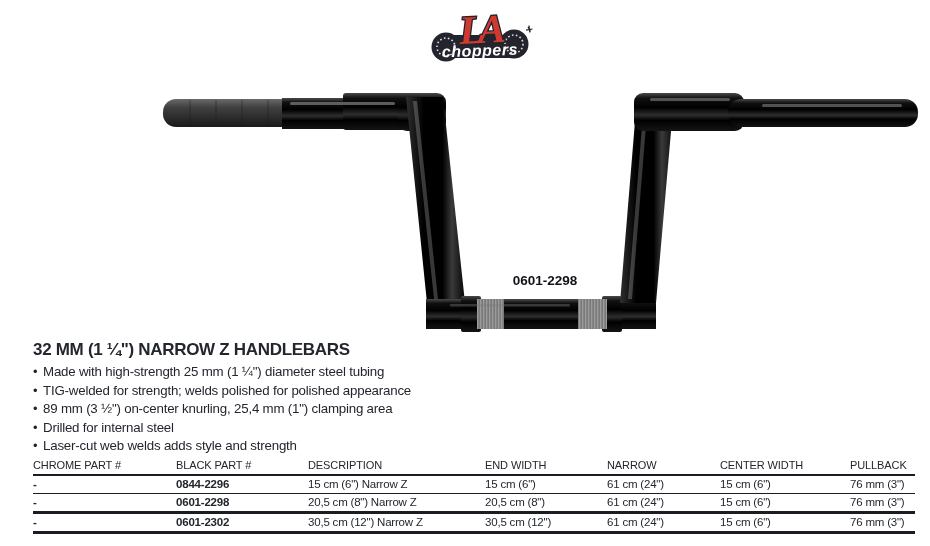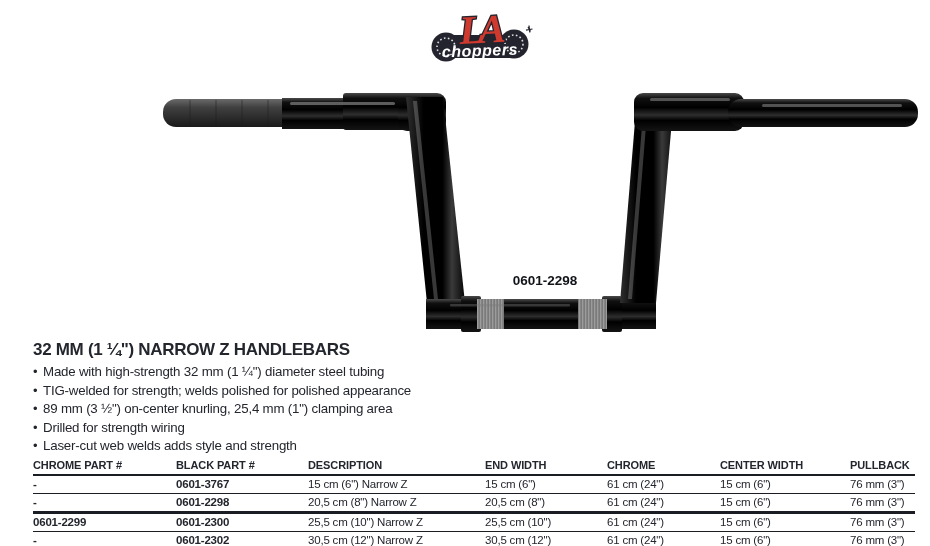--- a/index.html
+++ b/index.html
@@ -31,21 +31,21 @@
     font-size:13.3px;line-height:18.6px;letter-spacing:-.2px;color:#24262e;
   }
   .features li{display:flex;align-items:baseline;white-space:nowrap;}
   .features .dot{width:10px;flex:0 0 10px;font-size:13px;}
   
   .spec{
     position:absolute;left:33px;top:457px;width:882px;
     border-collapse:collapse;table-layout:fixed;color:#24262e;
   }
   .spec th{
-    font-size:11px;font-weight:bold;text-align:left;padding:2px 0 3px;white-space:nowrap;
+    font-size:11px;font-weight:normal;text-align:left;padding:2px 0 3px;white-space:nowrap;
     letter-spacing:-.1px;
   }
   .spec td{font-size:11.5px;padding:2px 0 3px;white-space:nowrap;letter-spacing:-.2px;}
   .spec thead tr{border-bottom:2px solid #1b1d24;}
   .spec tbody tr{border-bottom:1px solid #1b1d24;}
   .spec tbody tr.thick{border-bottom-width:3px;}
   .spec td.b{font-weight:bold;}
 </style>
 </head>
 <body>
@@ -133,33 +133,33 @@
 
       <text class="bar-label" x="395" y="200" text-anchor="middle" fill="#111318">0601-2298</text>
     </svg>
   </div>
 
   <h1 class="title">32 MM (1 ¼") NARROW Z HANDLEBARS</h1>
 
   <ul class="features">
     <li>
         <span class="dot">•</span>
-        <span>Made with high-strength 32 mm (1 ¼") diameter steel tubing</span>
+        <span>Made with high-strength 25 mm (1 ¼") diameter steel tubing</span>
       </li>
     <li>
         <span class="dot">•</span>
         <span>TIG-welded for strength; welds polished for polished appearance</span>
       </li>
     <li>
         <span class="dot">•</span>
         <span>89 mm (3 ½") on-center knurling, 25,4 mm (1") clamping area</span>
       </li>
     <li>
         <span class="dot">•</span>
-        <span>Drilled for strength wiring</span>
+        <span>Drilled for internal steel</span>
       </li>
     <li>
         <span class="dot">•</span>
         <span>Laser-cut web welds adds style and strength</span>
       </li>
   </ul>
 
   <table class="spec">
     <colgroup>
       <col style="width:143px">
@@ -169,53 +169,44 @@
         <col style="width:113px">
         <col style="width:130px">
         <col style="width:65px">
     </colgroup>
     <thead>
       <tr>
         <th>CHROME PART #</th>
         <th>BLACK PART #</th>
         <th>DESCRIPTION</th>
         <th>END WIDTH</th>
-        <th>CHROME</th>
+        <th>NARROW</th>
         <th>CENTER WIDTH</th>
         <th>PULLBACK</th>
       </tr>
     </thead>
     <tbody>
       <tr>
         <td class="b">-</td>
-        <td class="b">0601-3767</td>
+        <td class="b">0844-2296</td>
         <td>15 cm (6") Narrow Z</td>
         <td>15 cm (6")</td>
         <td>61 cm (24")</td>
         <td>15 cm (6")</td>
         <td>76 mm (3")</td>
       </tr>
       <tr class="thick">
         <td class="b">-</td>
         <td class="b">0601-2298</td>
         <td>20,5 cm (8") Narrow Z</td>
         <td>20,5 cm (8")</td>
         <td>61 cm (24")</td>
         <td>15 cm (6")</td>
         <td>76 mm (3")</td>
       </tr>
-      <tr>
-        <td class="b">0601-2299</td>
-        <td class="b">0601-2300</td>
-        <td>25,5 cm (10") Narrow Z</td>
-        <td>25,5 cm (10")</td>
-        <td>61 cm (24")</td>
-        <td>15 cm (6")</td>
-        <td>76 mm (3")</td>
-      </tr>
       <tr class="thick">
         <td class="b">-</td>
         <td class="b">0601-2302</td>
         <td>30,5 cm (12") Narrow Z</td>
         <td>30,5 cm (12")</td>
         <td>61 cm (24")</td>
         <td>15 cm (6")</td>
         <td>76 mm (3")</td>
       </tr>
     </tbody>

